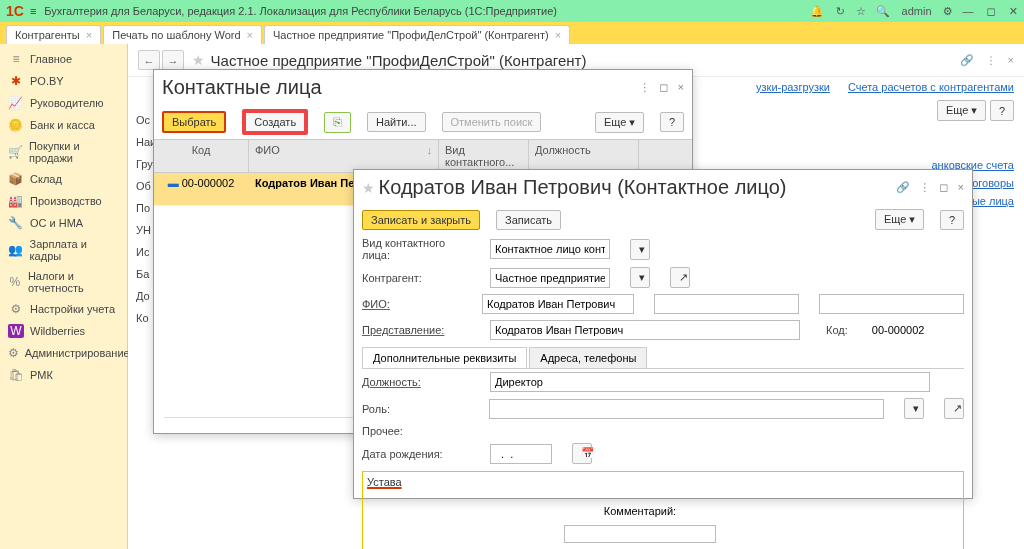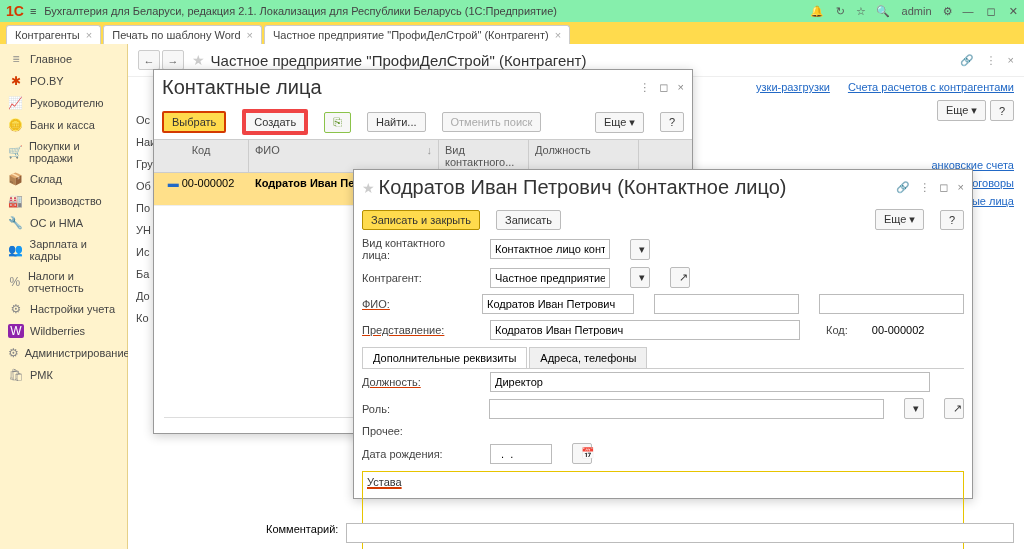--- a/index.html
+++ b/index.html
@@ -77,21 +77,21 @@
 .form-row .code-label { margin-left: 6px; color: #444; }
 .form-row .code-val { margin-left: 4px; }
 
 .subtabs { display: flex; border-bottom: 1px solid #ccc; margin: 4px 8px 0 8px; }
 .subtabs .st { padding: 4px 10px; border: 1px solid #ccc; border-bottom: none; margin-right: 2px; background: #f0f0f0; cursor: pointer; }
 .subtabs .st.active { background: #fff; }
 
 .other-box { border: 1px solid #e7c400; margin: 4px 8px; padding: 4px; height: 88px; }
 .other-box .ustava { color: #333; text-decoration: underline; text-decoration-color: #d43a00; text-decoration-thickness: 2px; }
 
-.comment-row { position: absolute; bottom: 6px; left: 138px; right: 10px; display: flex; gap: 8px; }
+.comment-row { position: absolute; bottom: 6px; left: 138px; right: 10px; display: flex; align-items: center; gap: 8px; flex-direction: column; }
 .comment-row input { flex: 1; border: 1px solid #bbb; height: 20px; padding: 2px 4px; }
 
 .scroll-hint { position: absolute; bottom: 8px; left: 10px; right: 10px; height: 8px; border-top: 1px solid #ddd; }
 </style>
 </head>
 <body>
 
 <div class="titlebar">
   <span class="logo">1C</span>
   <span class="hamburger">≡</span>

